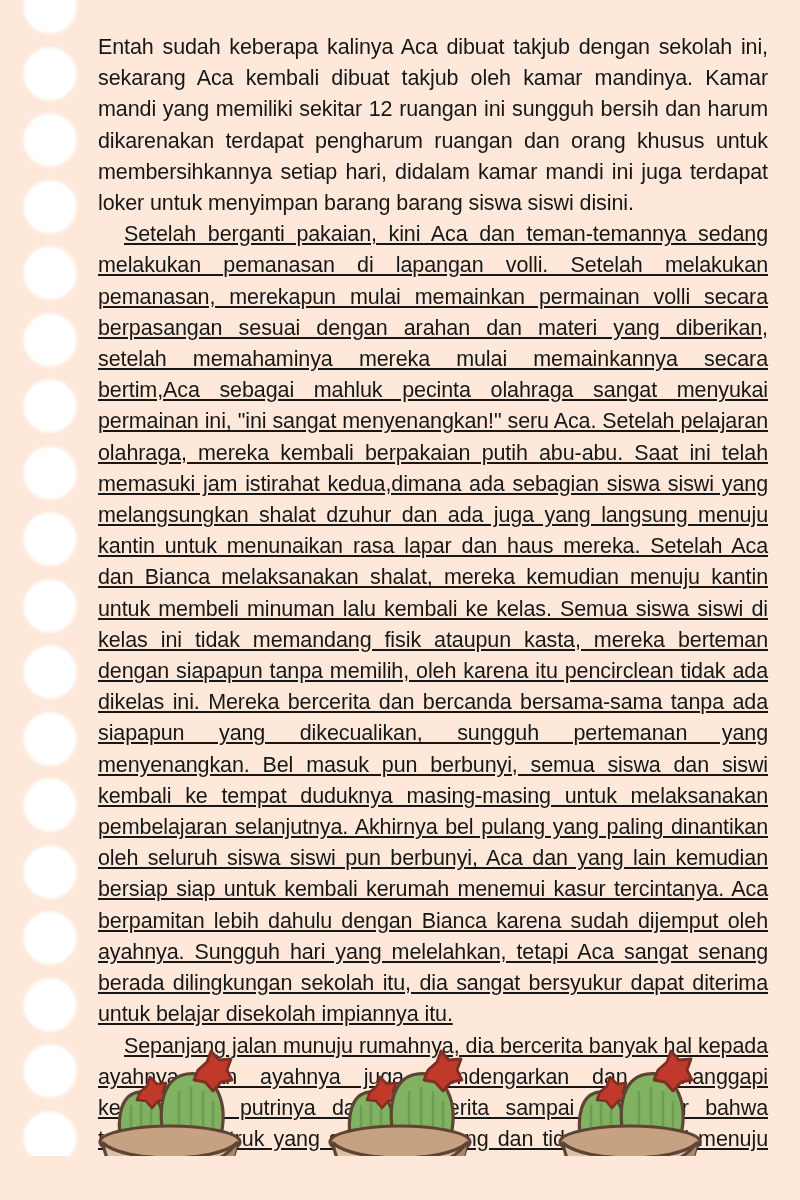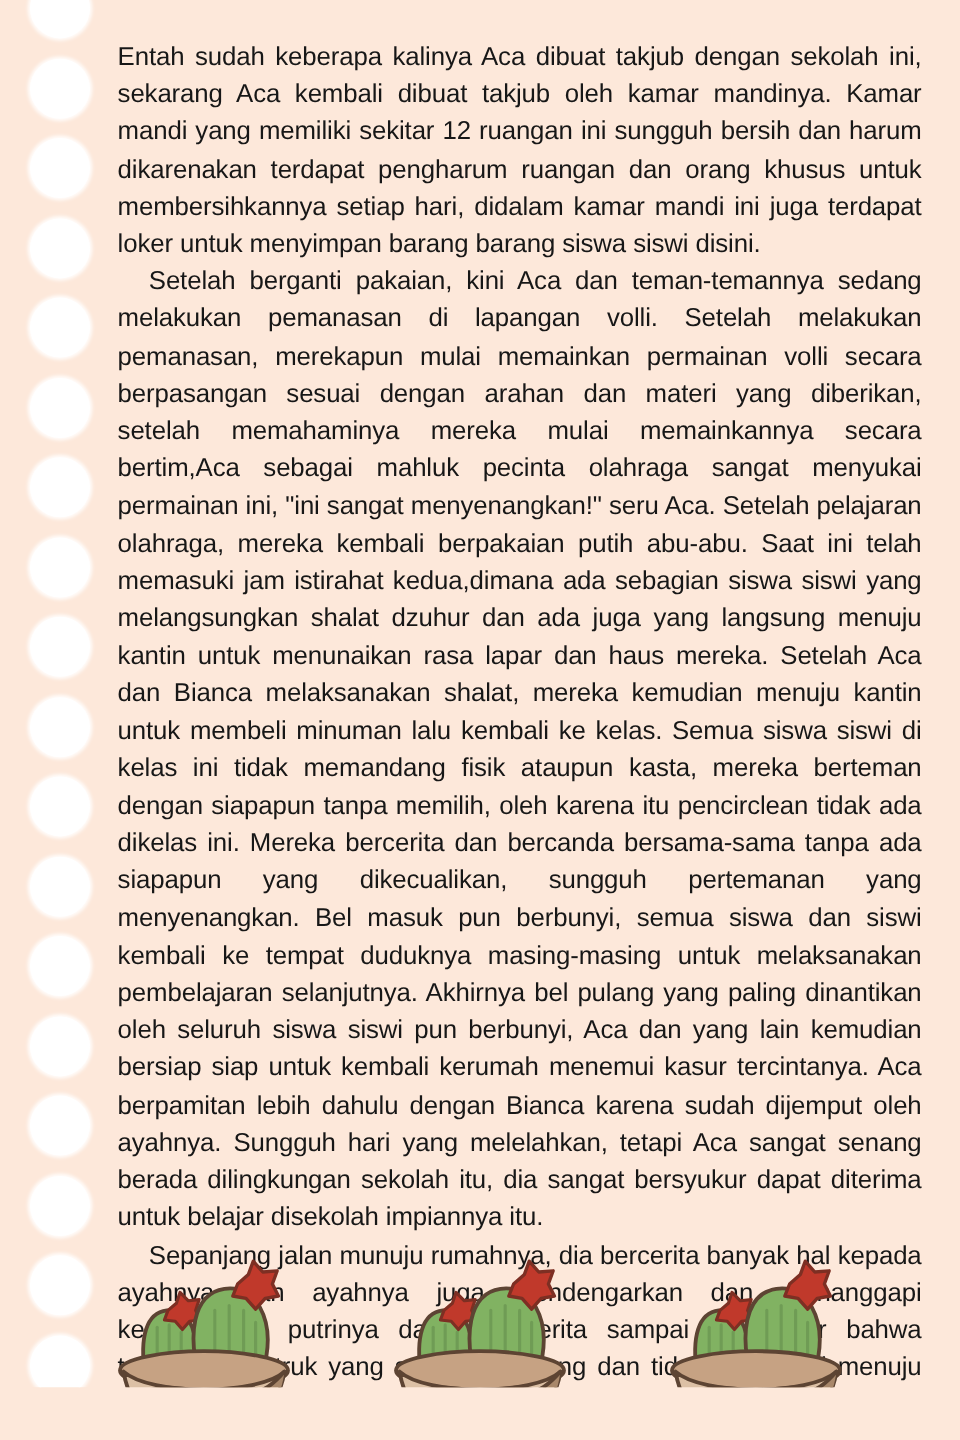--- a/index.html
+++ b/index.html
@@ -53,20 +53,21 @@
     text-justify: inter-word;
     color: #171717;
     font-size: 21.5px;
     line-height: 31.2px;
     letter-spacing: -0.1px;
     word-spacing: 0px;
     hyphens: none;
   }
   .para.indent {
     text-indent: 26px;
+    text-decoration: underline;
   }
 
   
   #cactus-row {
     position: absolute;
     left: 0;
     top: 1022px;
     width: 800px;
     height: 178px;
     display: flex;

